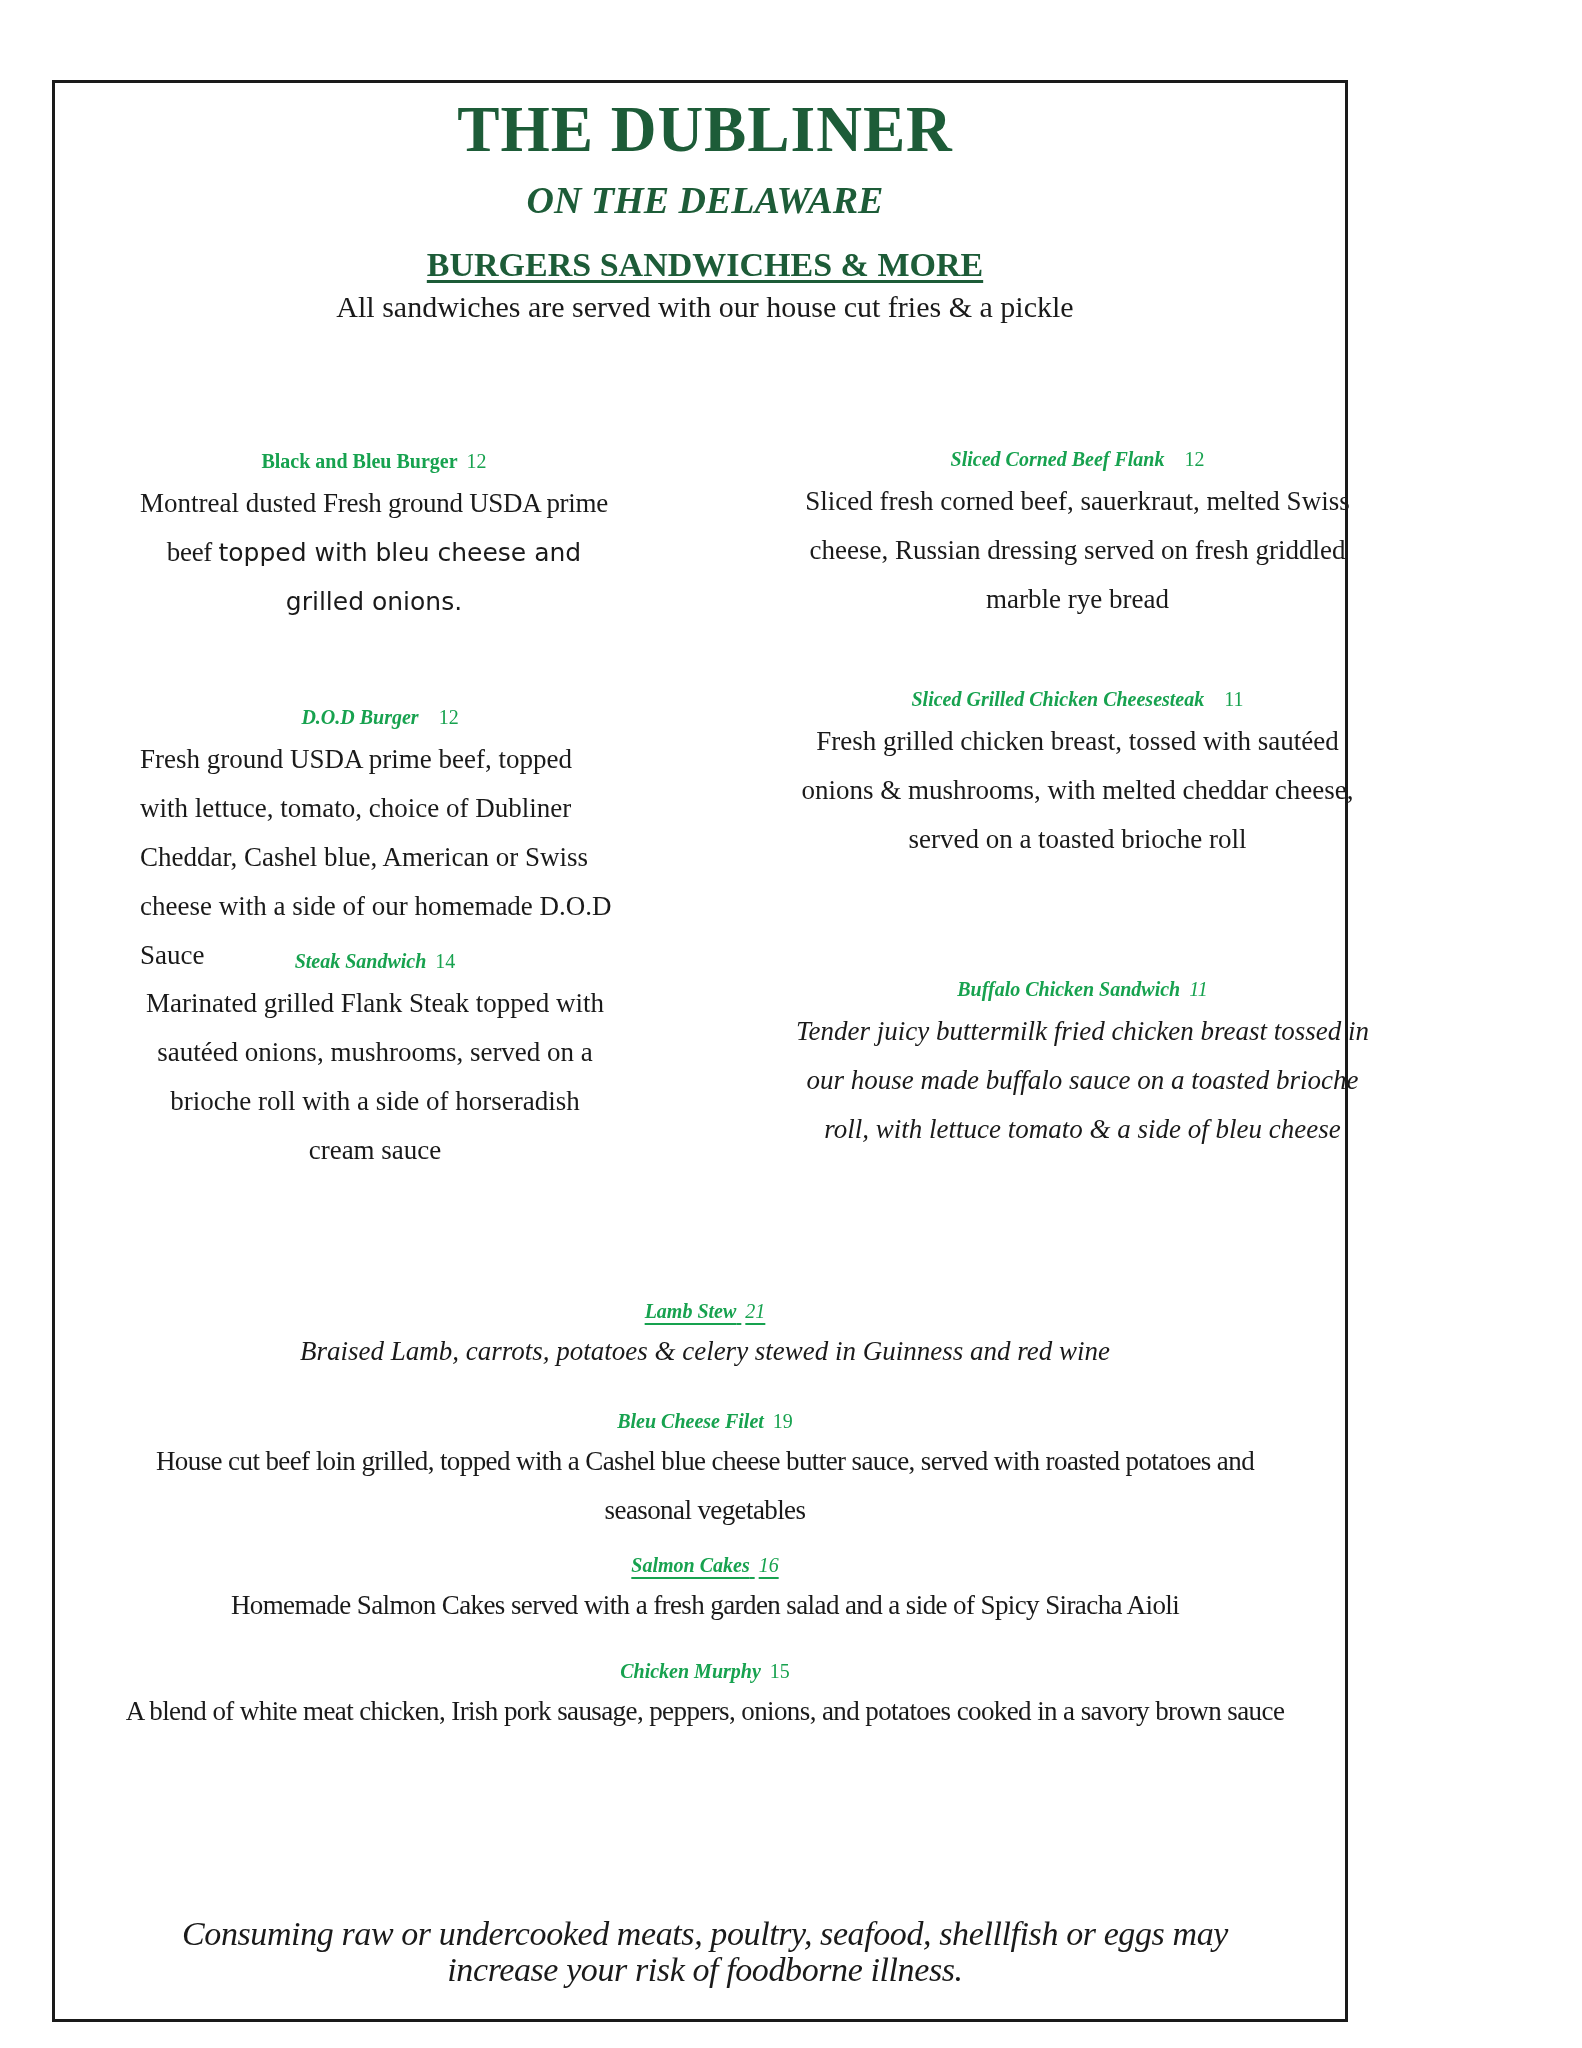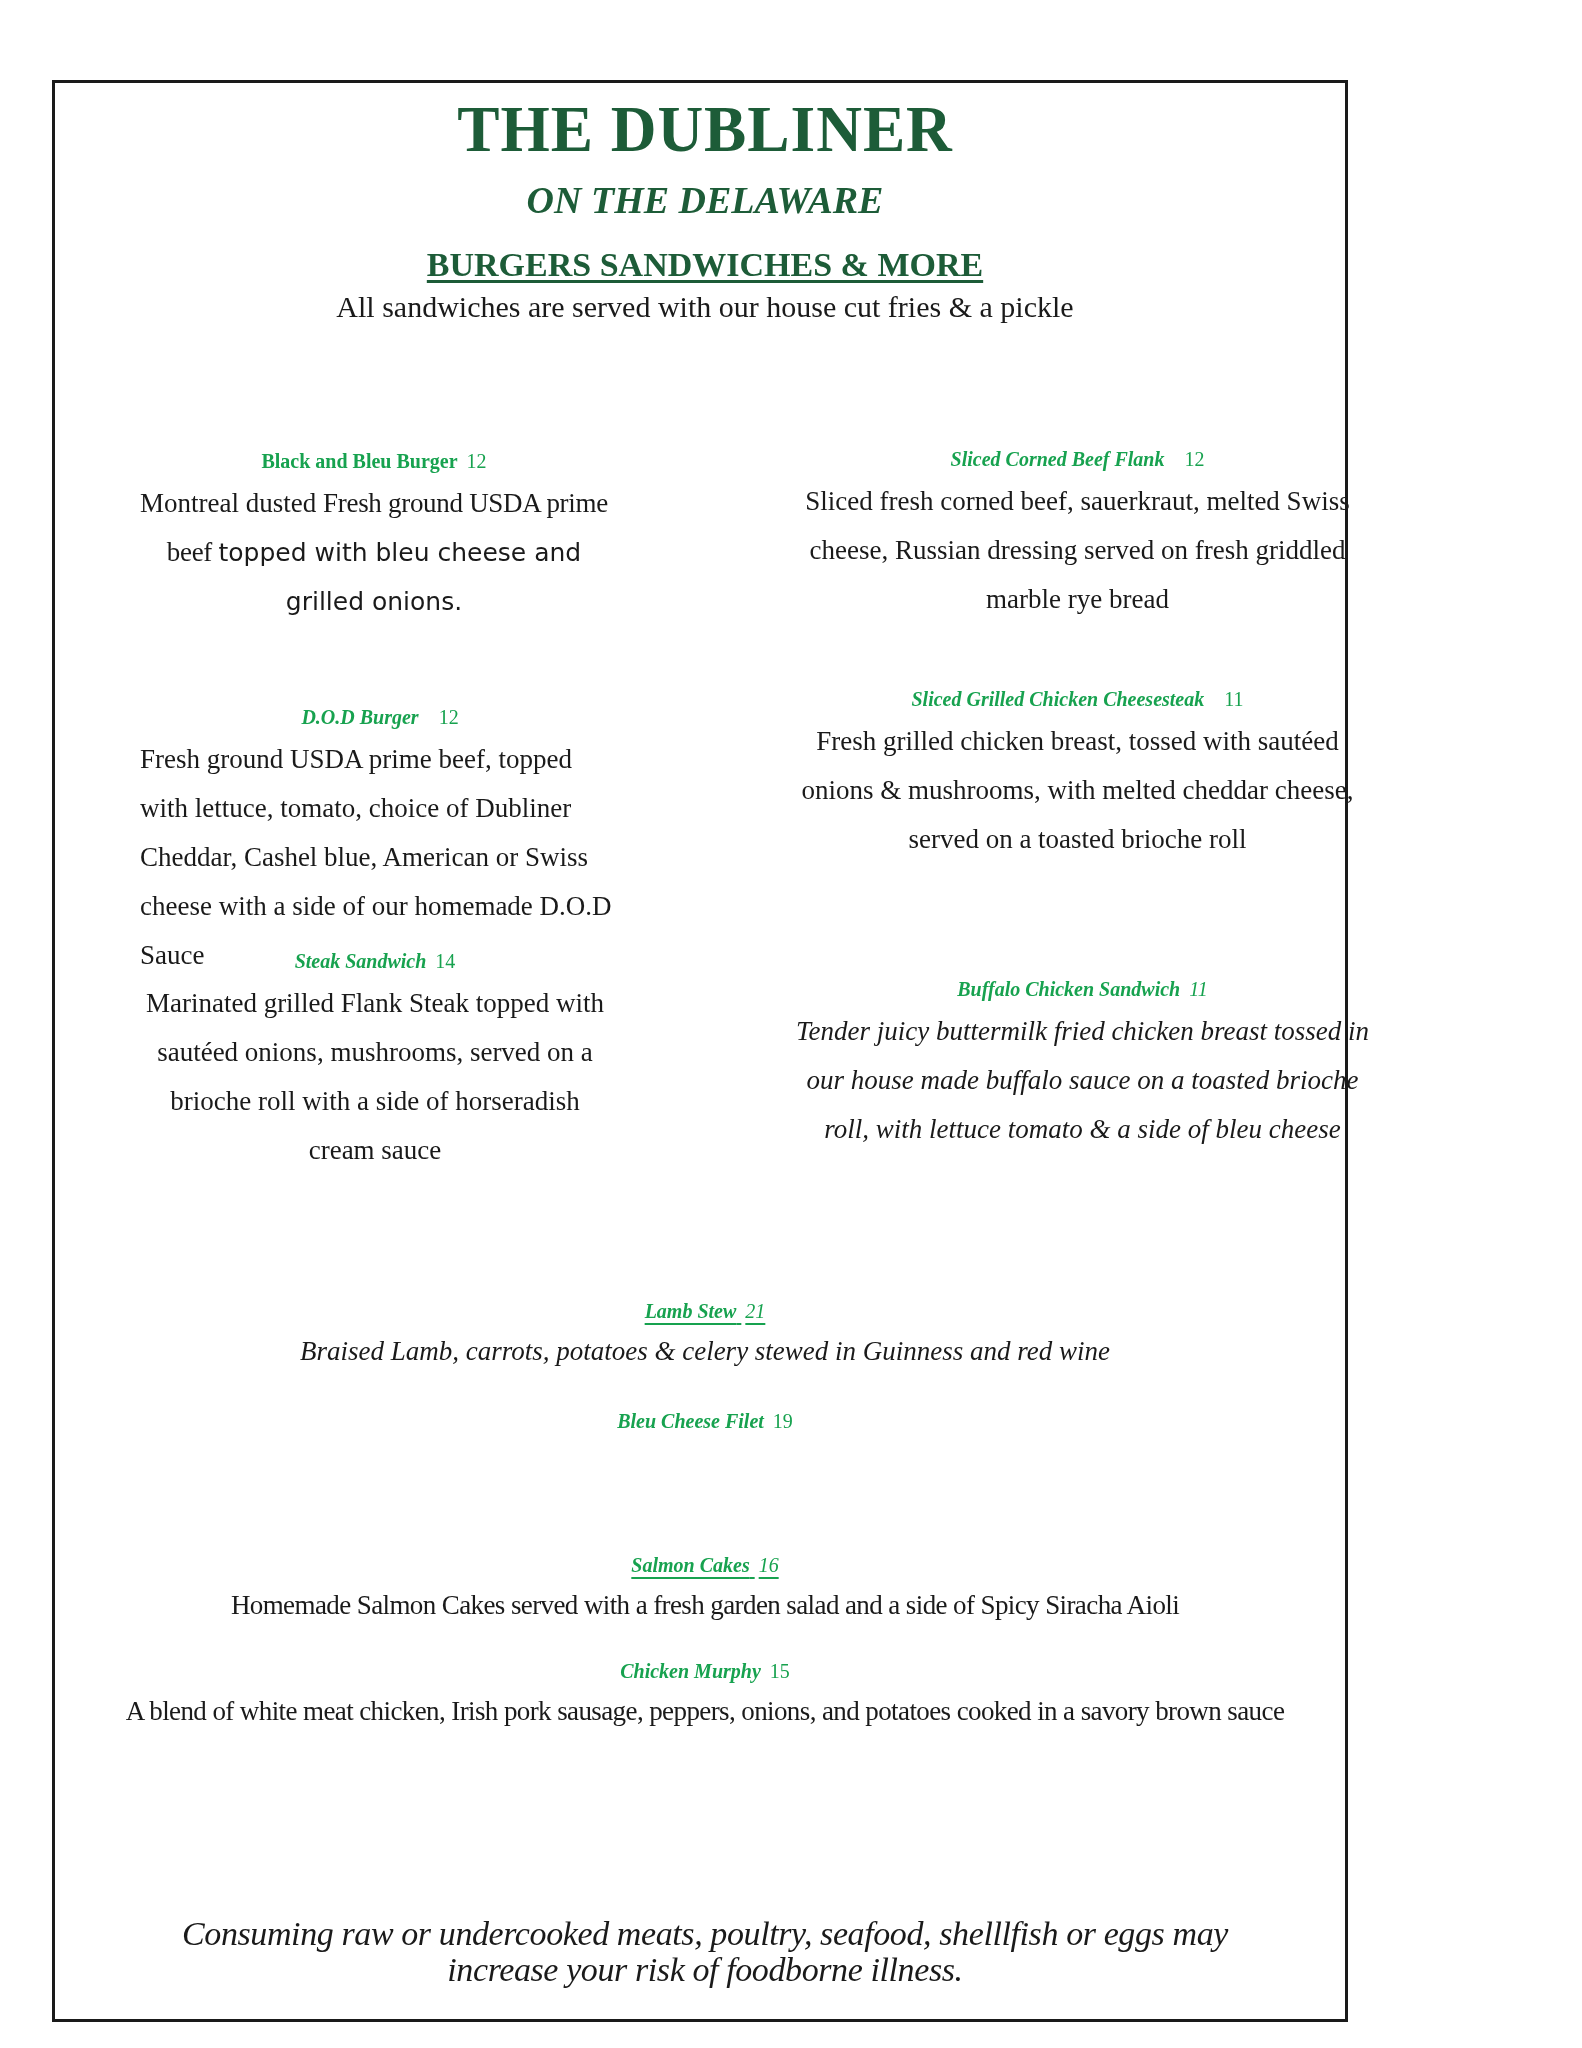--- a/index.html
+++ b/index.html
@@ -128,20 +128,21 @@
     <h3 class="item-title underlined">
       <span class="nm">Lamb Stew</span><span class="gap">&nbsp;</span><span class="pr it" style="margin-left:4px;">21</span>
     </h3>
     <p class="item-desc it">Braised Lamb, carrots, potatoes &amp; celery stewed in Guinness and red wine</p>
   </section>
 
   <section class="wide-block" style="top:1382px;">
     <h3 class="item-title">
       <span class="nm">Bleu Cheese Filet</span><span class="pr up">19</span>
     </h3>
+    <p class="item-desc condensed">House cut beef loin grilled, topped with a Cashel blue cheese butter sauce, served with roasted potatoes and seasonal vegetables</p>
   </section>
 
   <section class="wide-block" style="top:1526px;">
     <h3 class="item-title underlined">
       <span class="nm">Salmon Cakes</span><span class="gap">&nbsp;</span><span class="pr it" style="margin-left:4px;">16</span>
     </h3>
     <p class="item-desc condensed">Homemade Salmon Cakes served with a fresh garden salad and a side of Spicy Siracha Aioli</p>
   </section>
 
   <section class="wide-block" style="top:1632px;">

